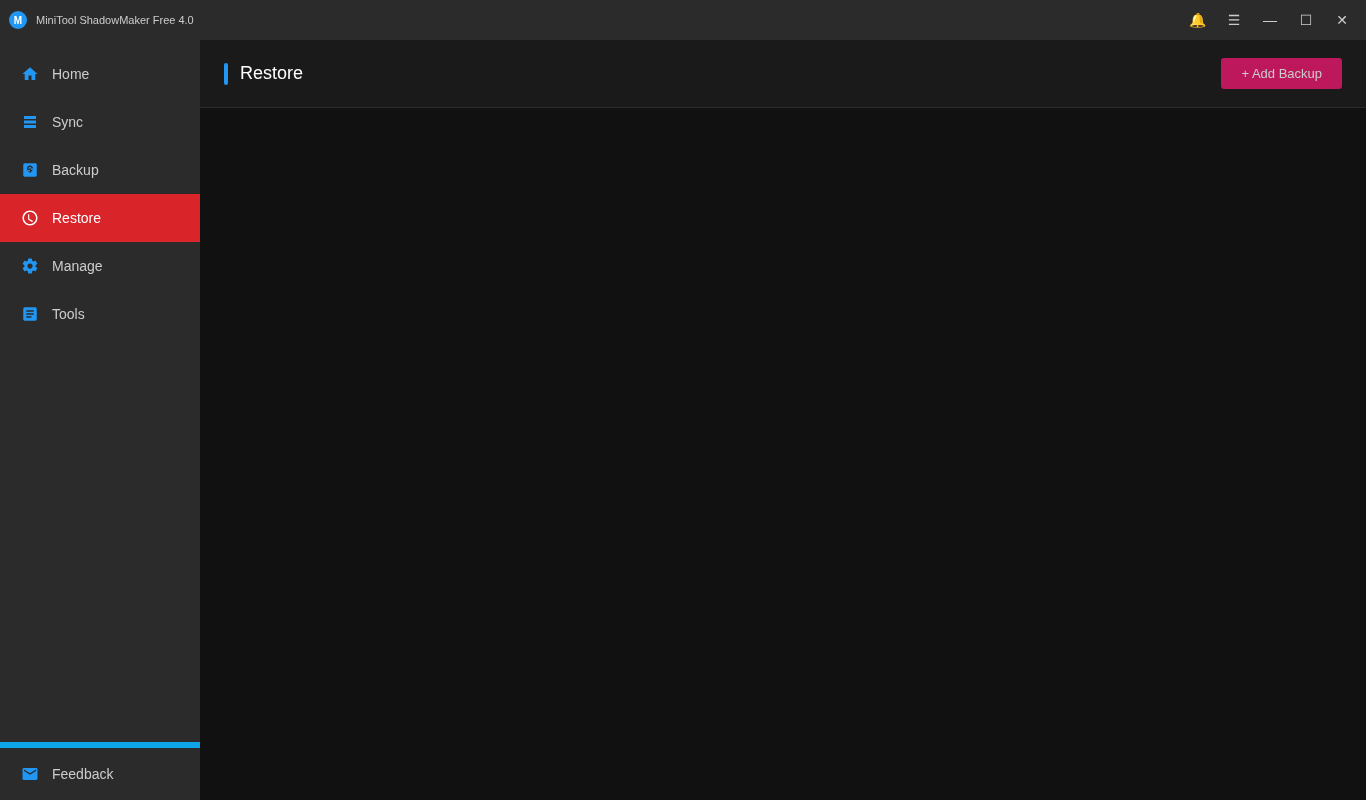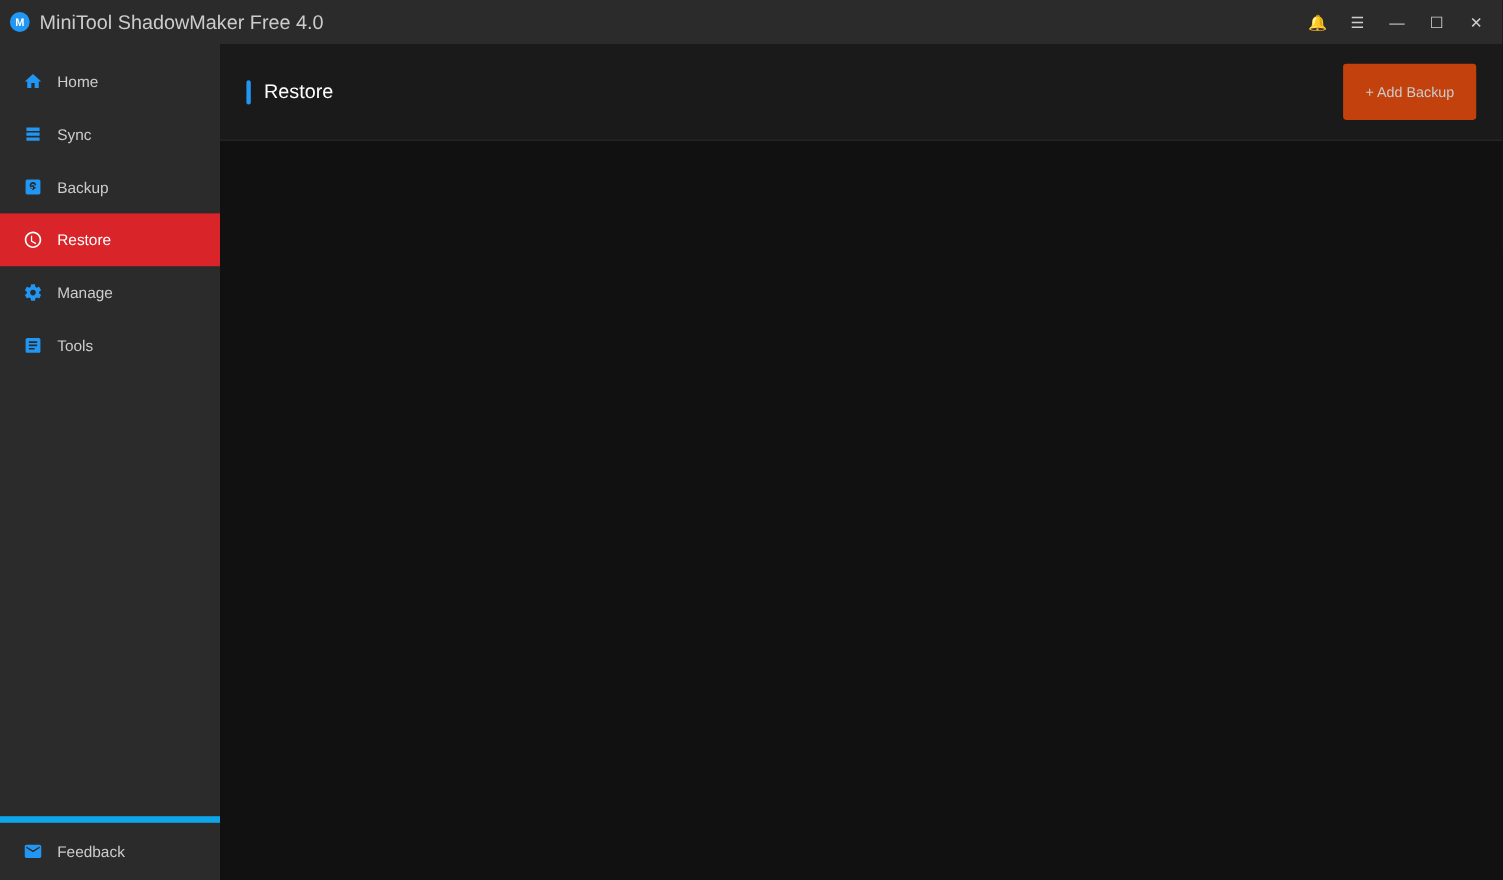--- a/index.html
+++ b/index.html
@@ -35,21 +35,21 @@
       gap: 8px;
     }
 
     #app-logo {
       width: 20px;
       height: 20px;
     }
 
     #app-title {
       color: #ccc;
-      font-size: 18px;
+      font-size: 11px;
     }
 
     #title-bar-controls {
       display: flex;
       align-items: center;
       gap: 4px;
     }
 
     .title-btn {
       width: 32px;
@@ -165,24 +165,24 @@
       border-radius: 2px;
     }
 
     #page-title {
       font-size: 18px;
       font-weight: 500;
       color: #fff;
     }
 
     #add-backup-btn {
-      background: #c2410c;
+      background: #be185d;
       border: none;
       color: #ccc;
-      padding: 18px 20px;
+      padding: 8px 20px;
       font-size: 13px;
       cursor: pointer;
       border-radius: 3px;
       transition: background 0.1s;
     }
 
     #content-body {
       flex: 1;
       background: #111111;
     }

